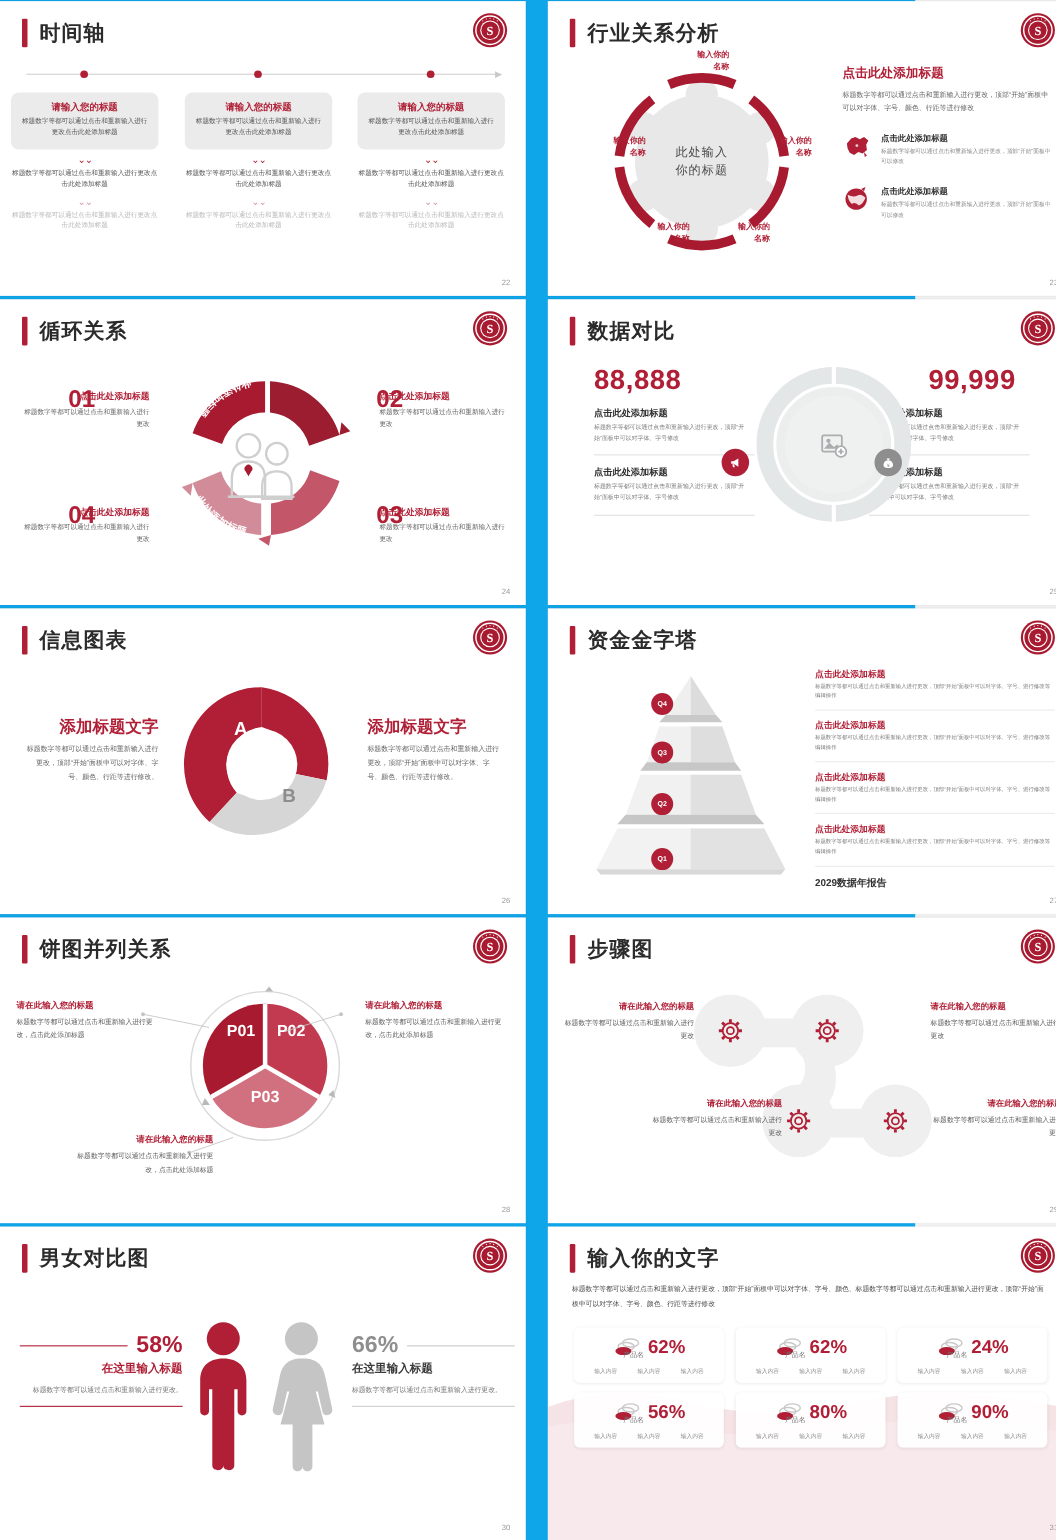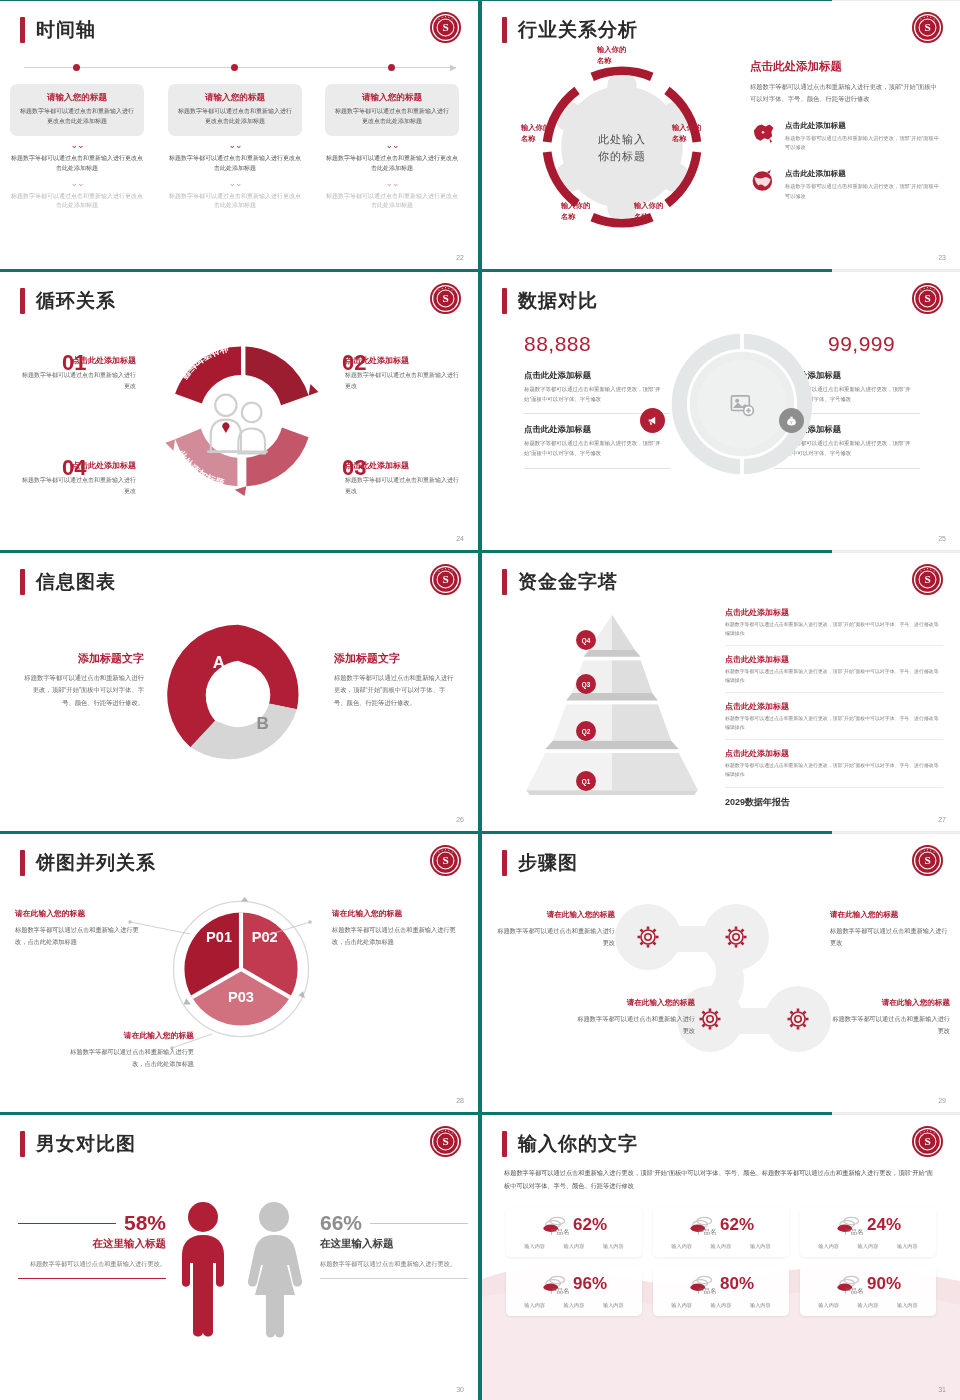--- a/index.html
+++ b/index.html
@@ -7,23 +7,23 @@
     width:960px; height:1400px;
     background:#f0f0f0;
     font-family:"Liberation Sans","DejaVu Sans",sans-serif;
     overflow:hidden;
   }
   .deck{
     width:832px; height:1400px;
     display:grid;
     grid-template-columns:repeat(2,478px);
     grid-template-rows:268px 278px 278px 278px 286px;
-    gap:3px 4px;
+    gap:3px 20px;
     padding:1px 0 0 0;
-    background:#0f766e;
+    background:#0ea5e9;
   }
   .slide{
     position:relative;
     background:#ffffff;
     overflow:hidden;
     box-shadow:0 0 1px rgba(0,0,0,.13);
   }
   
   .hdr{ position:absolute; top:16px; left:20px; display:flex; align-items:center; }
   .hdr-bar{ width:5px; height:26px; background:#b01f35; margin-right:11px; border-radius:1px;}
@@ -43,48 +43,48 @@
   .tl-card p, .tl-blk p{ font-size:6px; color:#555; line-height:1.65; }
   .chev{ text-align:center; margin:7px 0 6px; color:#b01f35; font-size:9px; letter-spacing:-1px; line-height:5px;}
   .chev.faint{ color:#d79aa8; }
   .tl-blk{ text-align:center; }
   .tl-blk.faint p{ color:#b9b9b9; }
 
   
   .ring-wrap{ position:absolute; left:42px; top:48px; width:196px; height:196px; }
   .ring-center{ position:absolute; left:50%; top:50%; transform:translate(-50%,-50%);
     text-align:center; font-size:11px; color:#4a4a4a; line-height:1.5; letter-spacing:1px;}
-  .ring-lbl{ position:absolute; font-size:7.3px; font-weight:bold; color:#b01f35; text-align:left; line-height:1.45; width:50px;}
+  .ring-lbl{ position:absolute; font-size:7.3px; font-weight:bold; color:#b01f35; text-align:right; line-height:1.45; width:50px;}
   .s2-right{ position:absolute; left:268px; top:58px; width:190px;}
   .s2-right h3{ font-size:11.5px; color:#b01f35; font-weight:bold; margin-bottom:7px;}
   .s2-right p.body{ font-size:6.3px; color:#666; line-height:1.85;}
   .s2-item{ display:flex; gap:9px; margin-top:17px; align-items:flex-start;}
   .s2-ico{ width:26px; height:24px; flex:none; }
   .s2-item h5{ font-size:7.6px; color:#333; font-weight:bold; margin-bottom:3px;}
   .s2-item p{ font-size:5.2px; color:#888; line-height:1.75;}
 
   
   .cyc{ position:absolute; left:152px; top:55px; width:178px; height:178px; }
   .cyc-num{ position:absolute; font-size:22px; font-weight:bold; color:#b01f35; font-family:"Liberation Sans",sans-serif;}
   .cyc-txt{ position:absolute; width:118px; }
   .cyc-txt h5{ font-size:8px; font-weight:bold; color:#b01f35; margin-bottom:4px;}
   .cyc-txt p{ font-size:6px; color:#666; line-height:1.75;}
 
   
-  .dc-num{ position:absolute; font-size:21px; font-weight:normal; color:#b01f35; letter-spacing:.5px;}
+  .dc-num{ position:absolute; font-size:25px; font-weight:bold; color:#b01f35; letter-spacing:.5px;}
   .dc-col{ position:absolute; width:146px; }
   .dc-blk{ padding-bottom:9px; border-bottom:1px solid #e2e2e2; margin-bottom:10px;}
   .dc-blk h5{ font-size:8.4px; font-weight:bold; color:#2e2e2e; margin-bottom:4px;}
   .dc-blk p{ font-size:5.4px; color:#7d7d7d; line-height:1.8;}
   .dc-ring{ position:absolute; left:186px; top:58px; width:148px; height:148px;}
   .dc-badge{ position:absolute; width:25px;height:25px;border-radius:50%; display:flex;align-items:center;justify-content:center;}
 
   
   .s5-txt{ position:absolute; width:120px;}
-  .s5-txt h4{ font-size:11px; font-weight:bold; color:#b01f35; margin-bottom:6px;}
+  .s5-txt h4{ font-size:15px; font-weight:bold; color:#b01f35; margin-bottom:6px;}
   .s5-txt p{ font-size:6.3px; color:#666; line-height:1.95;}
 
   
   .pyr{ position:absolute; left:25px; top:52px; width:210px; height:195px;}
   .pyr-badge{ position:absolute; width:20px;height:20px;border-radius:50%;background:#b01f35;color:#fff;
     display:flex;align-items:center;justify-content:center;font-size:6.4px;font-weight:bold;}
   .pyr-list{ position:absolute; left:243px; top:54px; width:218px;}
   .pyr-it{ padding-bottom:7px; border-bottom:1px solid #ececec; margin-bottom:8px;}
   .pyr-it:last-of-type{ border-bottom:none;}
   .pyr-it h5{ font-size:8px; font-weight:bold; color:#b01f35; margin-bottom:3px;}
@@ -874,21 +874,21 @@
         </div>
       </div>
 
       <div class="pcard">
         <div class="top">
           <svg width="26" height="20" viewBox="0 0 32 24">
             <ellipse cx="20" cy="7" rx="9" ry="4.5" fill="none" stroke="#c9c9c9" stroke-width="1.6"></ellipse>
             <ellipse cx="15" cy="11" rx="9" ry="4.5" fill="none" stroke="#c9c9c9" stroke-width="1.6"></ellipse>
             <ellipse cx="12" cy="16" rx="9" ry="4.5" fill="#b01f35"></ellipse>
           </svg>
-          <div class="pv">96%</div>
+          <div class="pv">56%</div>
         </div>
         <div class="pname">产品名</div>
         <div class="row">
           <span>输入内容</span>
           <span>输入内容</span>
           <span>输入内容</span>
         </div>
       </div>
 
       <div class="pcard">

